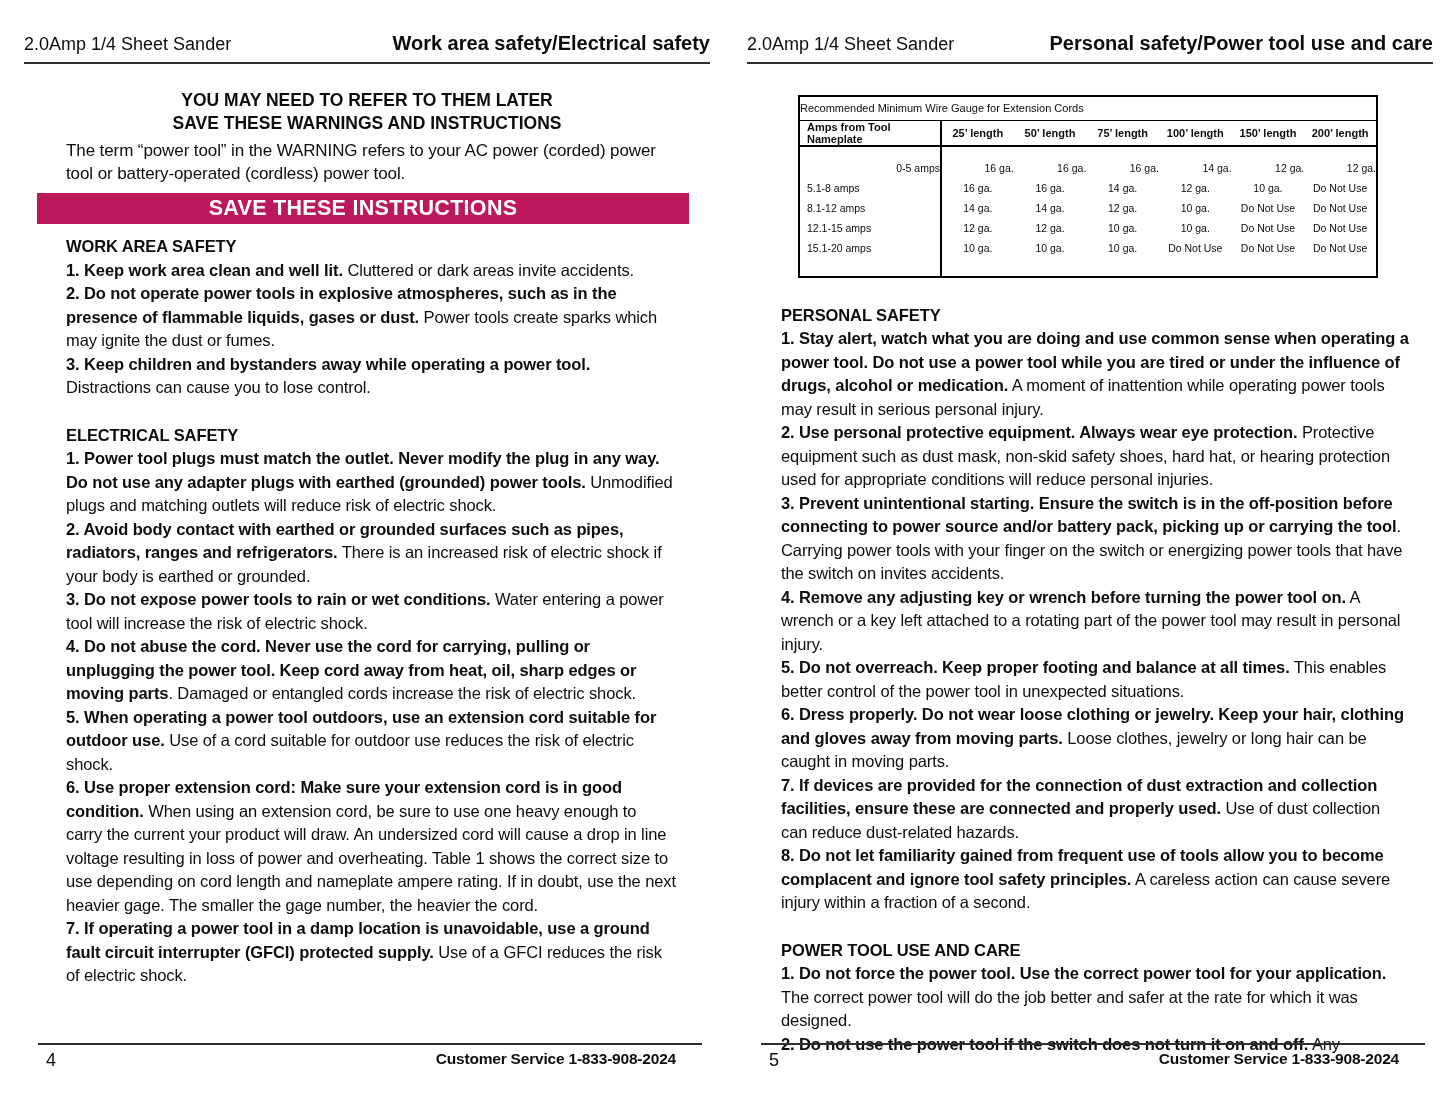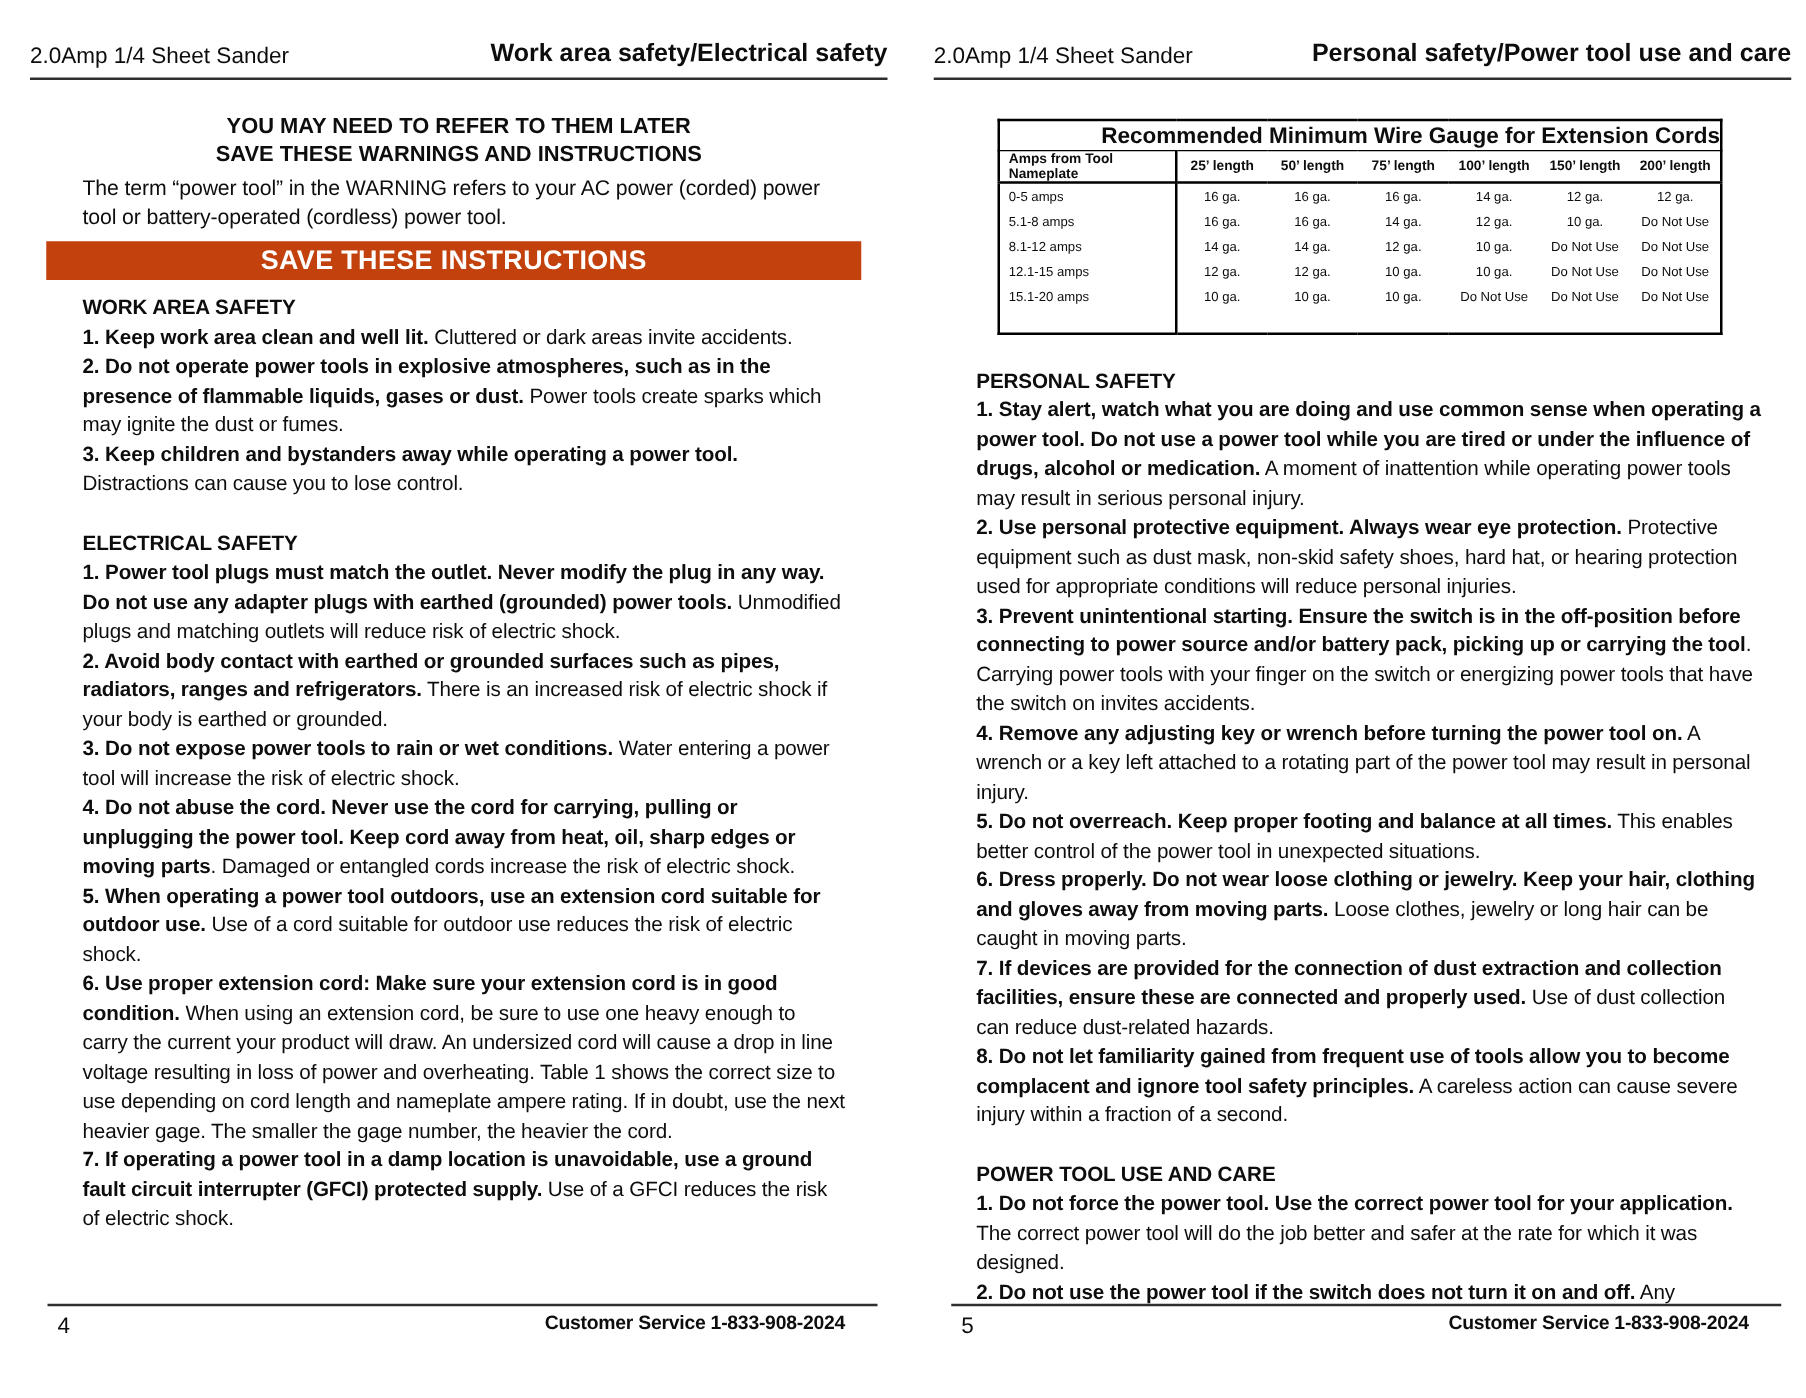--- a/index.html
+++ b/index.html
@@ -21,51 +21,51 @@
   .product-name { font-size:18px; font-weight:400; }
   .section-name { font-size:20px; font-weight:bold; }
 
   .intro { text-align:center; margin-top:25px; }
   .warning-heading { font-weight:bold; font-size:17.5px; line-height:22.5px; }
   .term-note {
     font-size:17px; line-height:23px;
     text-align:left; margin:5px 30px 0 42px; letter-spacing:-0.1px;
   }
   .banner {
-    background:#c2410c; color:#ffffff; font-weight:bold; font-size:21.5px;
+    background:#be185d; color:#ffffff; font-weight:bold; font-size:21.5px;
     text-align:center; height:31px; line-height:31px;
     margin:8px 0 0 13px; width:652px; letter-spacing:0.3px;
   }
 
   .body-copy { font-size:16.5px; line-height:23.5px; letter-spacing:-0.1px; }
   #page-left  .body-copy { margin:11px 34px 0 42px; }
   #page-right .body-copy { margin:26px 24px 0 34px; }
   .sec-heading { font-weight:bold; font-size:16.5px; }
   .sec-gap { margin-top:24px; }
   p.item { margin:0; }
   p.item b { font-weight:bold; }
 
   .gauge-table {
     border-collapse:collapse; margin:31px 0 0 51px; width:580px;
     table-layout:fixed; border:2px solid #000;
   }
   .gauge-table col.c-amps { width:142px; }
   .gauge-table td, .gauge-table th { font-weight:normal; }
   .t-title td {
-    font-size:18px; font-weight:bold; text-align:right;
+    font-size:11px; font-weight:normal; text-align:left;
     height:24px; border-bottom:1.5px solid #000;
   }
   .t-head th {
     font-size:11px; font-weight:bold; height:21px;
     border-bottom:2px solid #000; text-align:center;
   }
   .t-head th.amps { text-align:left; padding-left:7px; border-right:2px solid #000;border-radius:12px; }
   .t-row td { font-size:10.5px; height:20px; text-align:center; line-height:20px; }
   .t-row td.amps { text-align:left; padding-left:7px; border-right:2px solid #000; }
-  .t-row.first td { padding-top:1px; }
+  .t-row.first td { padding-top:11px;text-align:right; }
   .t-row.last td { padding-bottom:18px; }
 
   .page-footer {
     position:absolute; left:14px; right:8px; top:1043px;
     border-top:2.5px solid #2e2e2e;
     display:flex; justify-content:space-between; align-items:flex-start;
     padding:5px 26px 0 8px;
   }
   .page-num { font-size:18px; }
   .cs { font-weight:bold; font-size:15.5px; letter-spacing:-0.2px; }

